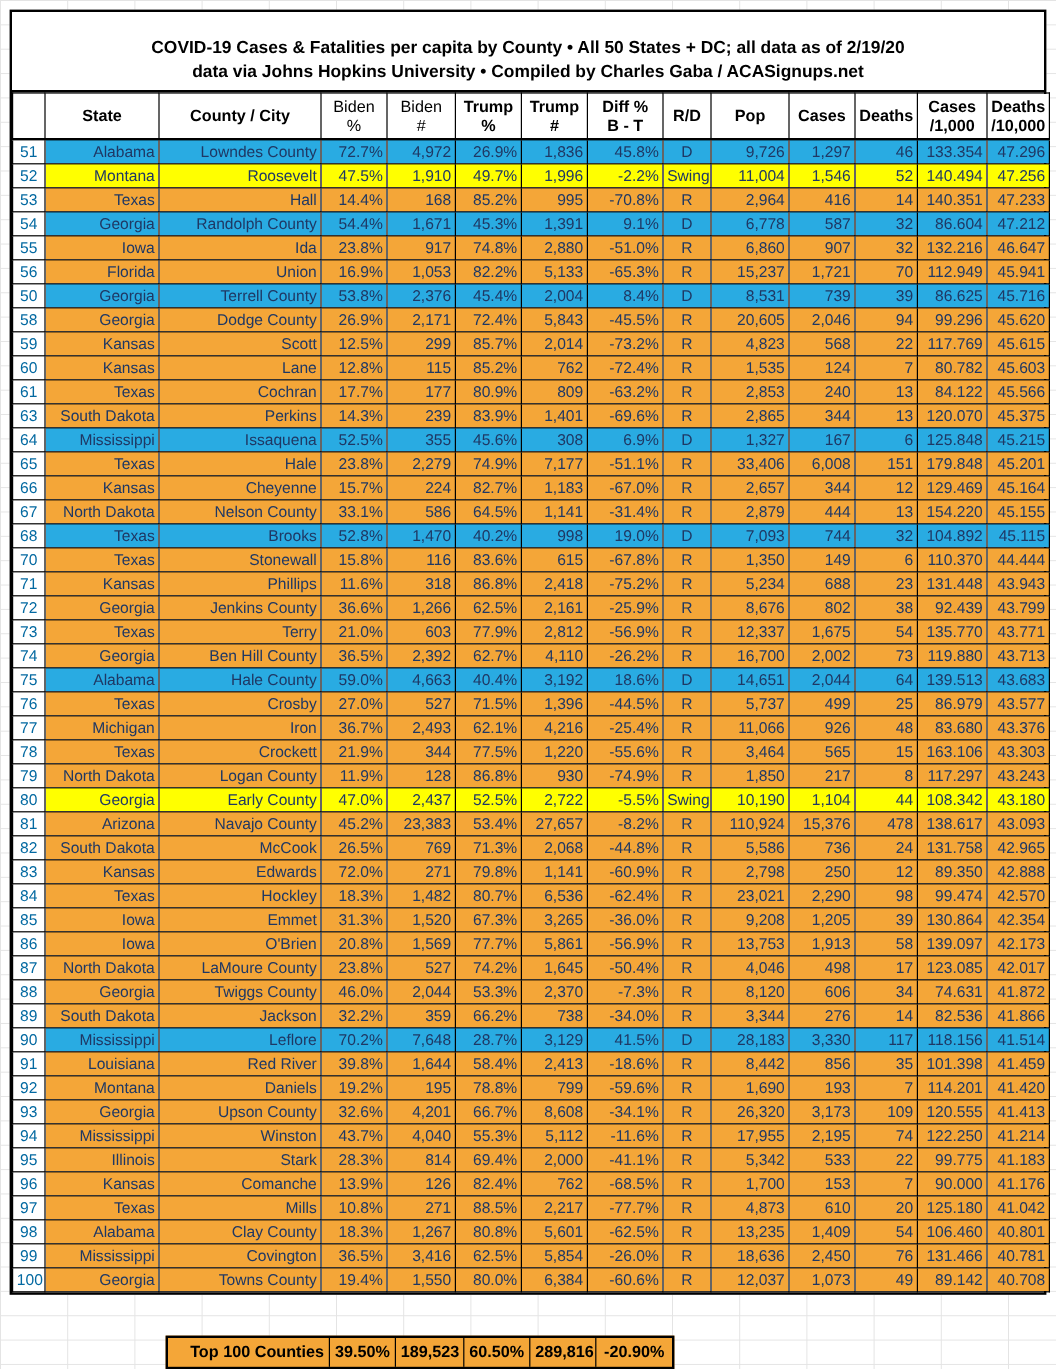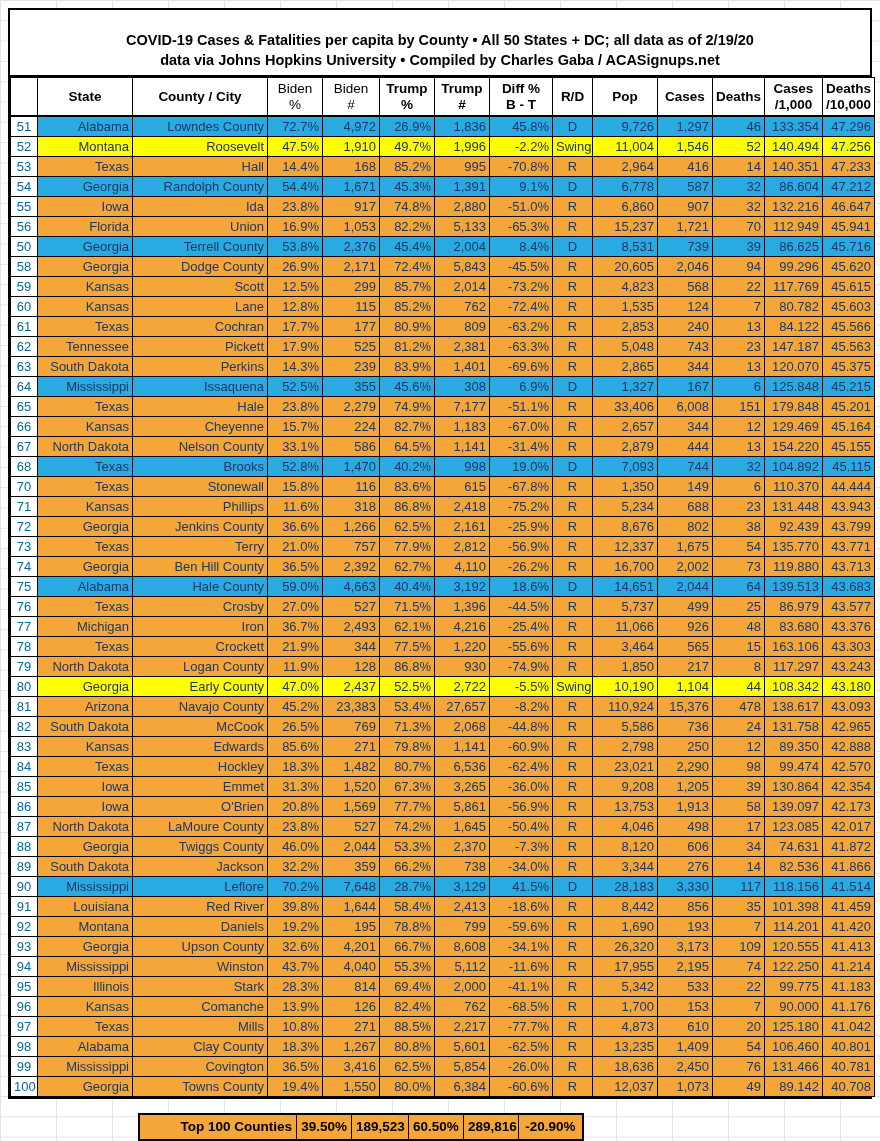--- a/index.html
+++ b/index.html
@@ -274,36 +274,20 @@
           <td class="num">809</td>
           <td class="num">-63.2%</td>
           <td class="ctr">R</td>
           <td class="num">2,853</td>
           <td class="num">240</td>
           <td class="num">13</td>
           <td class="num">84.122</td>
           <td class="num">45.566</td>
         </tr>
         <tr class="party-r">
-          <td class="rownum">62</td>
-          <td class="txt">Tennessee</td>
-          <td class="txt">Pickett</td>
-          <td class="num">17.9%</td>
-          <td class="num">525</td>
-          <td class="num">81.2%</td>
-          <td class="num">2,381</td>
-          <td class="num">-63.3%</td>
-          <td class="ctr">R</td>
-          <td class="num">5,048</td>
-          <td class="num">743</td>
-          <td class="num">23</td>
-          <td class="num">147.187</td>
-          <td class="num">45.563</td>
-        </tr>
-        <tr class="party-r">
           <td class="rownum">63</td>
           <td class="txt">South Dakota</td>
           <td class="txt">Perkins</td>
           <td class="num">14.3%</td>
           <td class="num">239</td>
           <td class="num">83.9%</td>
           <td class="num">1,401</td>
           <td class="num">-69.6%</td>
           <td class="ctr">R</td>
           <td class="num">2,865</td>
@@ -438,21 +422,21 @@
           <td class="num">802</td>
           <td class="num">38</td>
           <td class="num">92.439</td>
           <td class="num">43.799</td>
         </tr>
         <tr class="party-r">
           <td class="rownum">73</td>
           <td class="txt">Texas</td>
           <td class="txt">Terry</td>
           <td class="num">21.0%</td>
-          <td class="num">757</td>
+          <td class="num">603</td>
           <td class="num">77.9%</td>
           <td class="num">2,812</td>
           <td class="num">-56.9%</td>
           <td class="ctr">R</td>
           <td class="num">12,337</td>
           <td class="num">1,675</td>
           <td class="num">54</td>
           <td class="num">135.770</td>
           <td class="num">43.771</td>
         </tr>
@@ -597,21 +581,21 @@
           <td class="num">5,586</td>
           <td class="num">736</td>
           <td class="num">24</td>
           <td class="num">131.758</td>
           <td class="num">42.965</td>
         </tr>
         <tr class="party-r">
           <td class="rownum">83</td>
           <td class="txt">Kansas</td>
           <td class="txt">Edwards</td>
-          <td class="num">85.6%</td>
+          <td class="num">72.0%</td>
           <td class="num">271</td>
           <td class="num">79.8%</td>
           <td class="num">1,141</td>
           <td class="num">-60.9%</td>
           <td class="ctr">R</td>
           <td class="num">2,798</td>
           <td class="num">250</td>
           <td class="num">12</td>
           <td class="num">89.350</td>
           <td class="num">42.888</td>
@@ -886,19 +870,19 @@
           <td class="num">1,073</td>
           <td class="num">49</td>
           <td class="num">89.142</td>
           <td class="num">40.708</td>
         </tr>
       </tbody>
   </table>
 </div>
 
 <div class="totalsbar" id="totals-bar">
-    <div class="tcell" style="width: 135px; text-align: right; margin-left: 22px;">Top 100 Counties</div>
+    <div class="tcell" style="width: 135px; text-align: right;">Top 100 Counties</div>
     <div class="tcell" style="width: 55px; text-align: right;">39.50%</div>
     <div class="tcell" style="width: 57px; text-align: right;">189,523</div>
     <div class="tcell" style="width: 55px; text-align: left;">60.50%</div>
     <div class="tcell" style="width: 55px; text-align: right;">289,816</div>
     <div class="tcell" style="width: 63px; text-align: center;">-20.90%</div>
   </div>
 
 </body></html>

